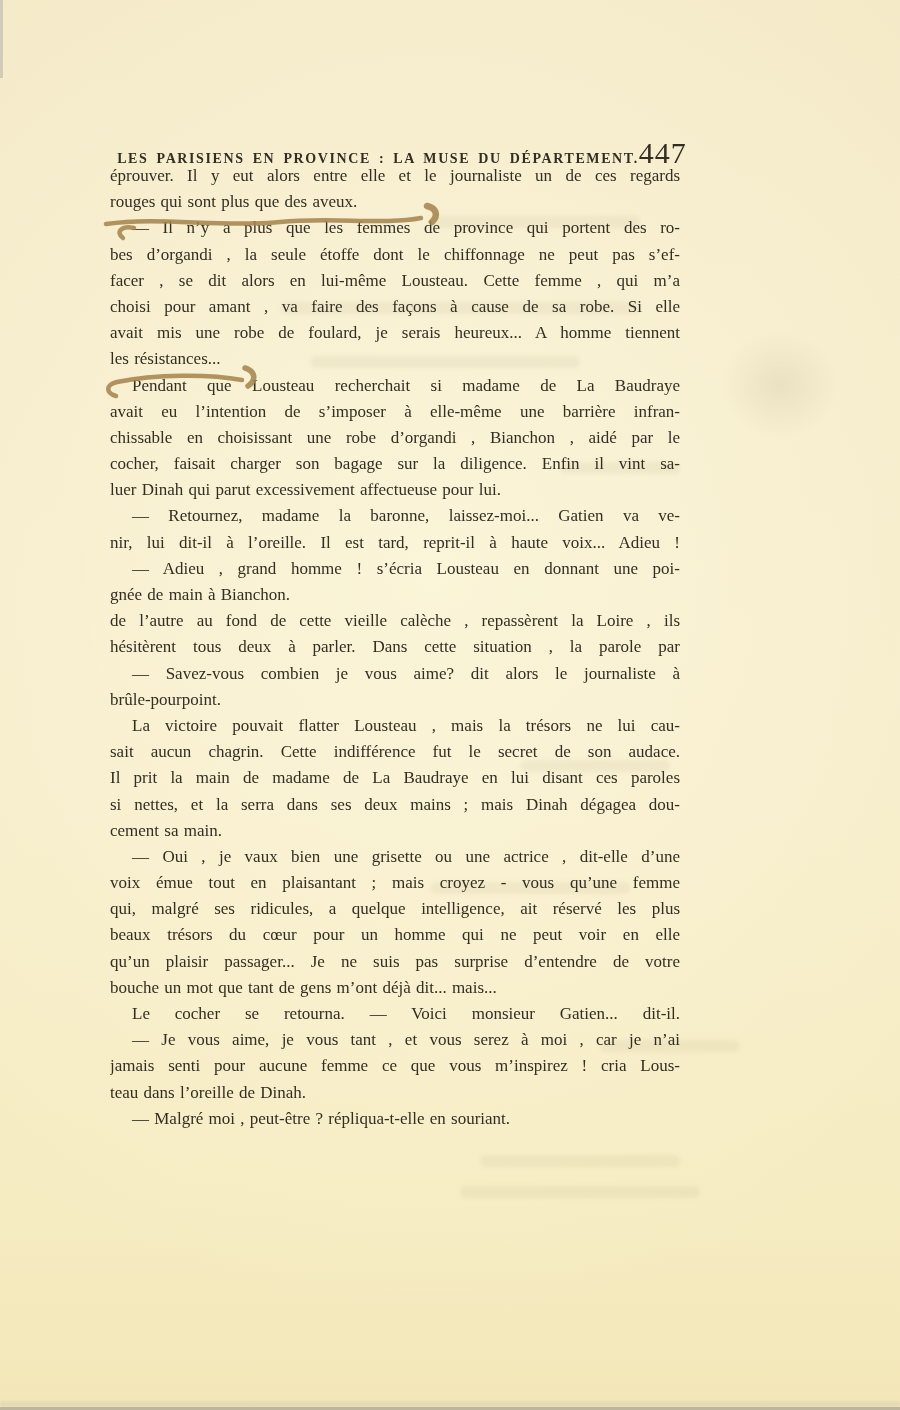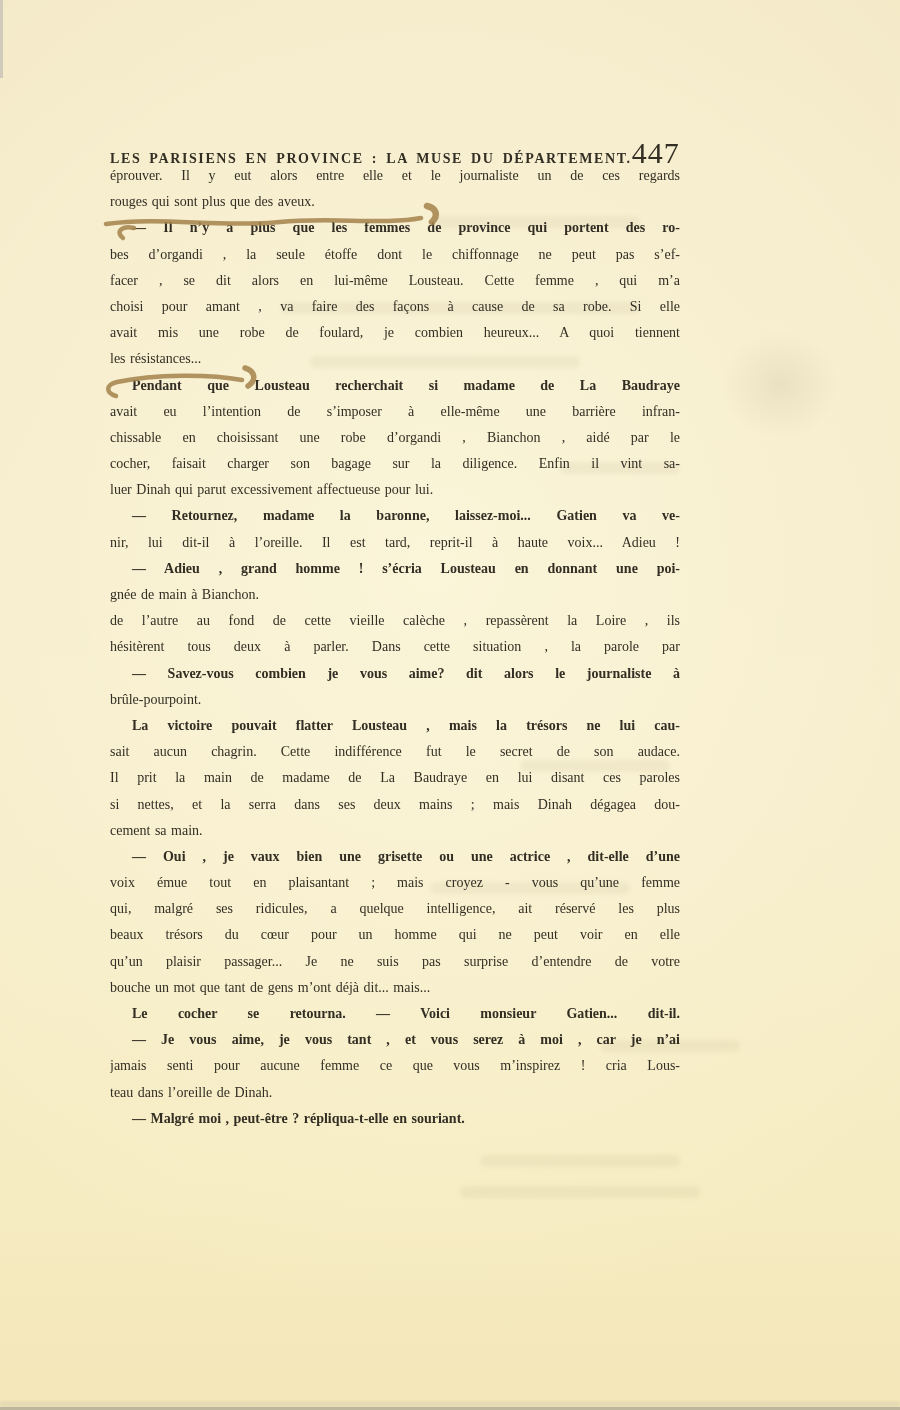--- a/index.html
+++ b/index.html
@@ -21,47 +21,47 @@
     color:var(--ink);
   }
   
   .edge-left{position:absolute;left:0;top:0;width:3px;height:78px;background:#c7c3b6;opacity:.8;}
   .edge-bottom{position:absolute;left:0;bottom:0;width:100%;height:3px;background:#aba693;opacity:.75;}
   .edge-bottom2{position:absolute;left:0;bottom:3px;width:100%;height:6px;background:#d8cfae;opacity:.5;filter:blur(1px);}
 
   
   .header{
     position:absolute;left:110px;top:136px;width:584px;
-    display:flex;justify-content:flex-start;align-items:baseline;
+    display:flex;justify-content:center;align-items:baseline;
     white-space:nowrap;
   }
   .running-title{
     font-size:14px;font-weight:700;letter-spacing:1.6px;
     word-spacing:3px;
     transform-origin:left baseline;
   }
   .page-number{
     font-size:30px;font-weight:400;letter-spacing:1px;
   }
 
   
   .text-block{
     position:absolute;left:110px;top:163px;width:570px;
   }
   .line{
-    font-size:14px;
+    font-size:17px;
     line-height:26.2px;
     height:26.2px;
     overflow:hidden;
     text-align:justify;
     word-spacing:1px;
     color:var(--ink);
   }
   .line.justify::after{content:"";display:inline-block;width:100%;}
-  .line.indent{text-indent:22px;font-weight:bold;}
+  .line.indent{text-indent:22px;}
 
   
   .pencil-marks{position:absolute;left:0;top:0;pointer-events:none;}
   .pencil-marks path{fill:none;stroke:var(--pencil);stroke-linecap:round;opacity:.88;}
 
   
   .smudge{
     position:absolute;height:12px;border-radius:6px;
     background:rgba(122,110,68,.07);
     filter:blur(2px);
@@ -98,21 +98,21 @@
     <span class="page-number">447</span>
   </div>
 
   <div class="text-block">
       <div class="line justify">éprouver. Il y eut alors entre elle et le journaliste un de ces regards</div>
       <div class="line">rouges qui sont plus que des aveux.</div>
       <div class="line indent justify">— Il n’y a plus que les femmes de province qui portent des ro-</div>
       <div class="line justify">bes d’organdi , la seule étoffe dont le chiffonnage ne peut pas s’ef-</div>
       <div class="line justify">facer , se dit alors en lui-même Lousteau. Cette femme , qui m’a</div>
       <div class="line justify">choisi pour amant , va faire des façons à cause de sa robe. Si elle</div>
-      <div class="line justify">avait mis une robe de foulard, je combien heureux... A quoi tiennent</div>
+      <div class="line justify">avait mis une robe de foulard, je serais heureux... A homme tiennent</div>
       <div class="line">les résistances...</div>
       <div class="line indent justify">Pendant que Lousteau recherchait si madame de La Baudraye</div>
       <div class="line justify">avait eu l’intention de s’imposer à elle-même une barrière infran-</div>
       <div class="line justify">chissable en choisissant une robe d’organdi , Bianchon , aidé par le</div>
       <div class="line justify">cocher, faisait charger son bagage sur la diligence. Enfin il vint sa-</div>
       <div class="line">luer Dinah qui parut excessivement affectueuse pour lui.</div>
       <div class="line indent justify">— Retournez, madame la baronne, laissez-moi... Gatien va ve-</div>
       <div class="line justify">nir, lui dit-il à l’oreille. Il est tard, reprit-il à haute voix... Adieu !</div>
       <div class="line indent justify">— Adieu , grand homme ! s’écria Lousteau en donnant une poi-</div>
       <div class="line">gnée de main à Bianchon.</div>

